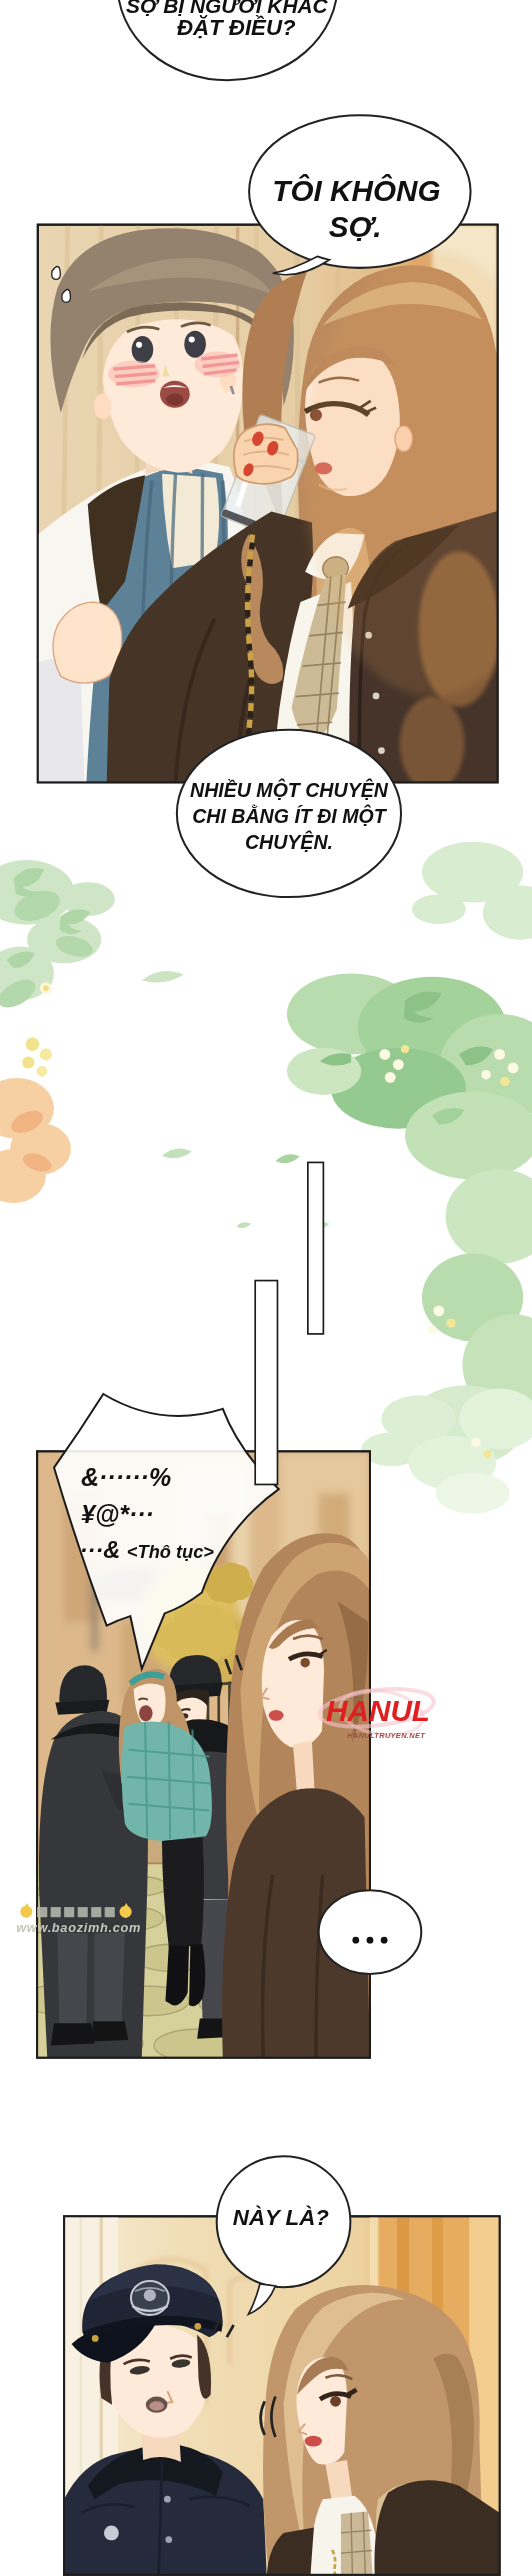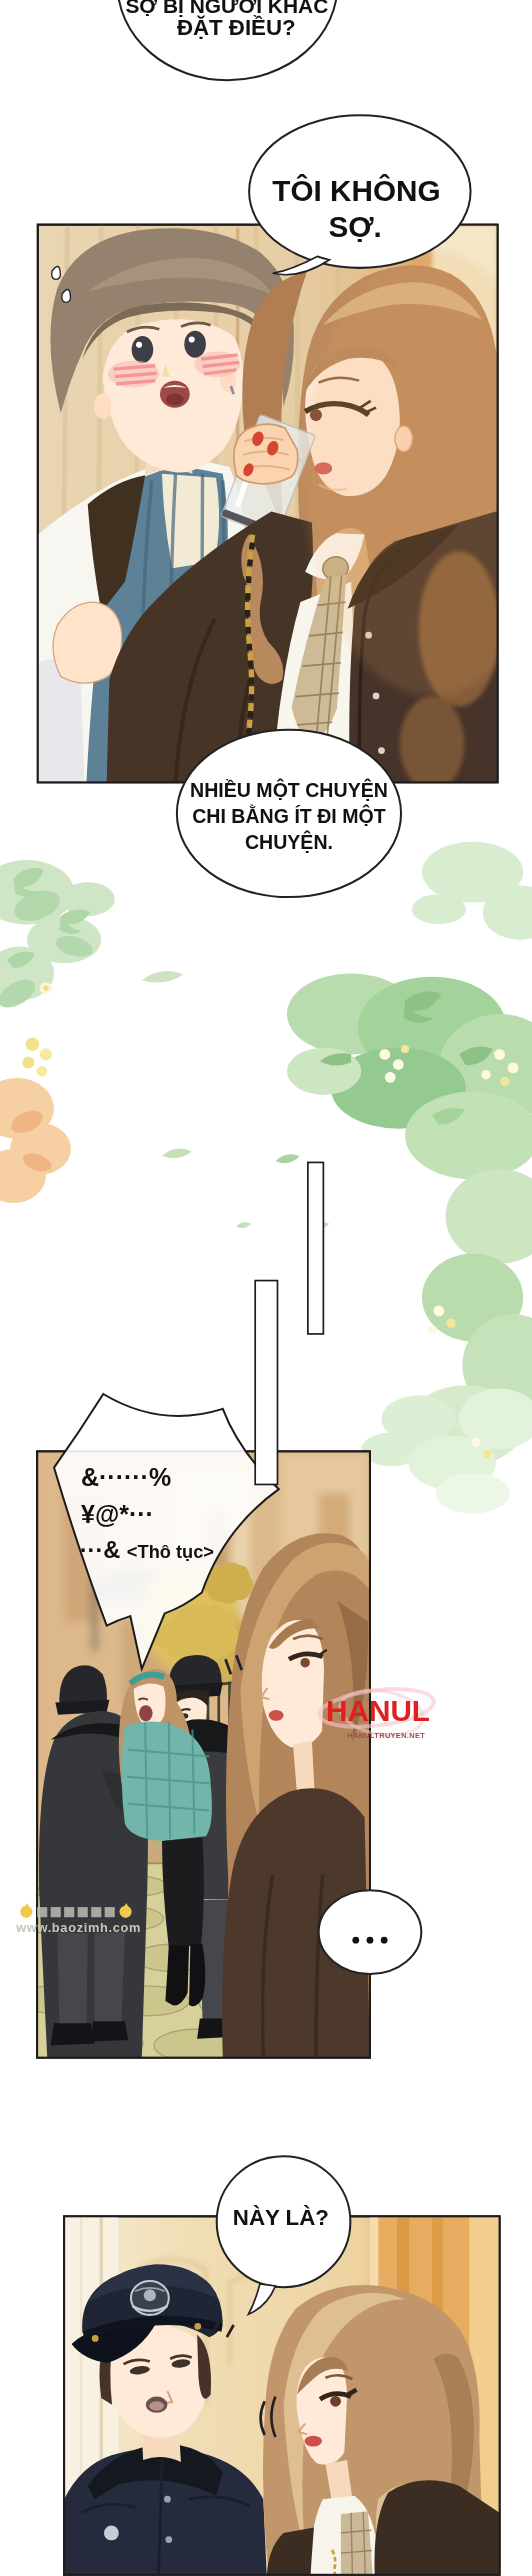--- a/index.html
+++ b/index.html
@@ -1,17 +1,17 @@
 <!DOCTYPE html>
 <html style="font-size:10.8px"><head>
 <meta charset="utf-8">
 <style>
   html,body{margin:0;padding:0;background:#ffffff;}
   #page{position:relative;width:532px;height:2576px;overflow:hidden;background:#ffffff;
-        font-family:"Liberation Sans", sans-serif;}
+        font-family:"Liberation Sans", sans-serif;font-style:italic;}
   svg{display:block;}
   text{font-family:"Liberation Sans", sans-serif;}
 </style>
 </head>
 <body>
 <div id="page">
 <svg width="532" height="2576" viewBox="0 0 788 3812">
 <defs>
   <clipPath id="cpP1">
           <rect x="56" y="331" width="681" height="826"></rect>

